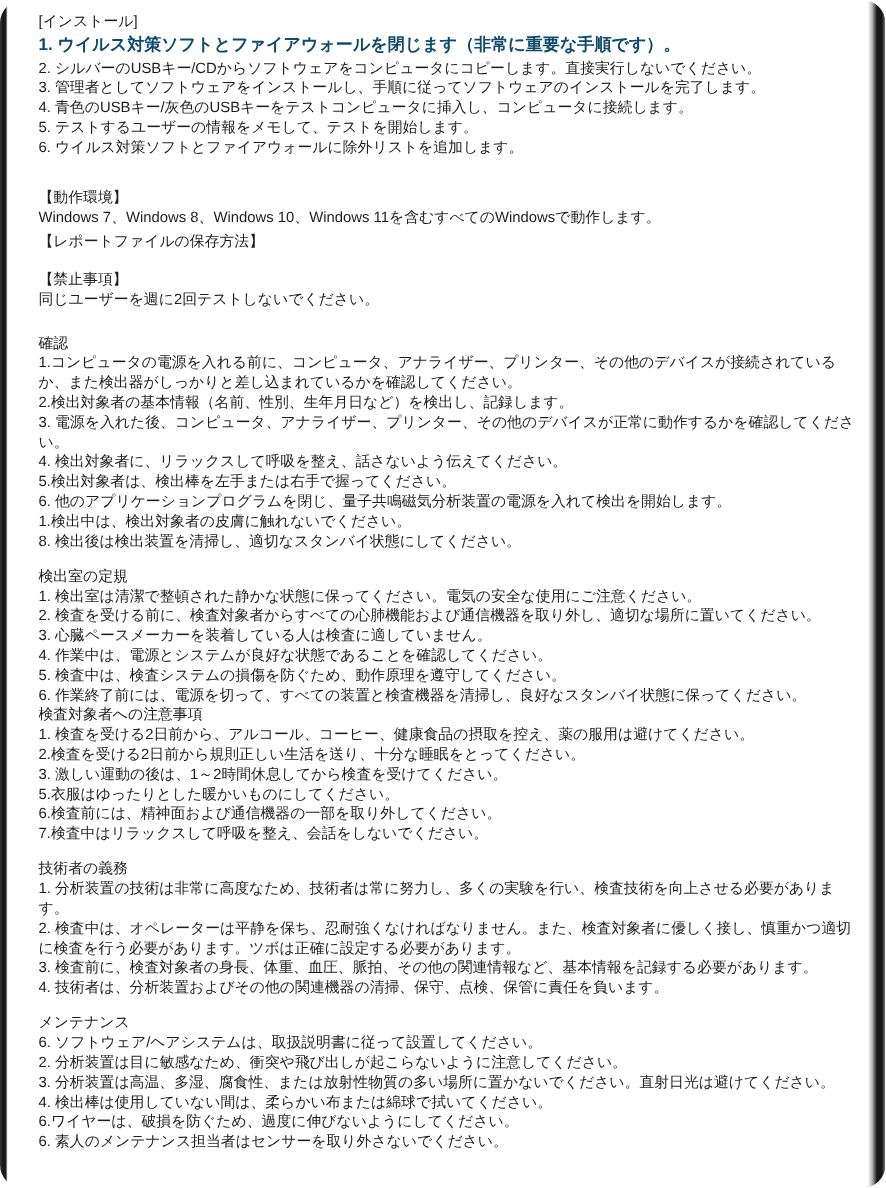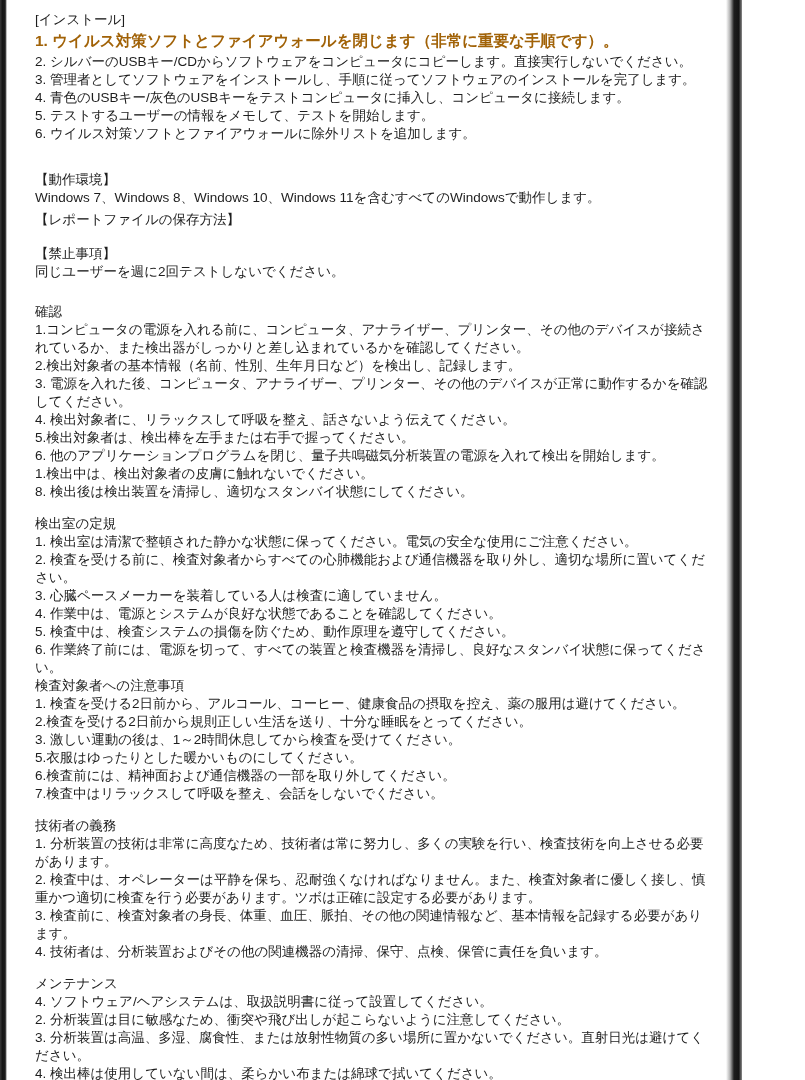--- a/index.html
+++ b/index.html
@@ -2,26 +2,27 @@
 <html lang="ja"><head>
 <meta charset="utf-8">
 <style>
   html, body {
     margin: 0;
     padding: 0;
     background: #ffffff;
   }
   .page {
     position: relative;
-    width: 742px;
+    width: 805px;
     height: 1080px;
     background: #ffffff;
     overflow: hidden;
     font-family: "Liberation Sans", "DejaVu Sans", sans-serif;
     color: #1d1d1d;
+    border-radius: 21px;
   }
   
   .edge-left {
     position: absolute;
     left: 0; top: 0; bottom: 0;
     width: 7px;
     background: linear-gradient(to right, #3a3a3a 0%, #161616 35%, #1c1c1c 75%, #ffffff 100%);
   }
   .edge-right {
     position: absolute;
@@ -43,21 +44,21 @@
   }
   .line {
     font-size: 13.5px;
     line-height: 18px;
     white-space: pre-wrap;
   }
   .lead-bold {
     font-weight: bold;
     font-size: 15.5px;
     line-height: 24px;
-    color: #a16207;
+    color: #0c4a6e;
   }
 </style>
 </head>
 <body>
 
 <div class="page">
   <div class="edge-left"></div>
   <div class="edge-right"></div>
   <div class="content">
       <div class="section">
@@ -111,21 +112,21 @@
       </div>
       <div class="section" style="margin-top: 14px;">
         <div class="heading">技術者の義務</div>
         <div class="line">1. 分析装置の技術は非常に高度なため、技術者は常に努力し、多くの実験を行い、検査技術を向上させる必要があります。</div>
         <div class="line">2. 検査中は、オペレーターは平静を保ち、忍耐強くなければなりません。また、検査対象者に優しく接し、慎重かつ適切に検査を行う必要があります。ツボは正確に設定する必要があります。</div>
         <div class="line">3. 検査前に、検査対象者の身長、体重、血圧、脈拍、その他の関連情報など、基本情報を記録する必要があります。</div>
         <div class="line">4. 技術者は、分析装置およびその他の関連機器の清掃、保守、点検、保管に責任を負います。</div>
       </div>
       <div class="section" style="margin-top: 14px;">
         <div class="heading">メンテナンス</div>
-        <div class="line">4. ソフトウェア/ヘアシステムは、取扱説明書に従って設置してください。</div>
+        <div class="line">6. ソフトウェア/ヘアシステムは、取扱説明書に従って設置してください。</div>
         <div class="line">2. 分析装置は目に敏感なため、衝突や飛び出しが起こらないように注意してください。</div>
         <div class="line">3. 分析装置は高温、多湿、腐食性、または放射性物質の多い場所に置かないでください。直射日光は避けてください。</div>
         <div class="line">4. 検出棒は使用していない間は、柔らかい布または綿球で拭いてください。</div>
         <div class="line">6.ワイヤーは、破損を防ぐため、過度に伸びないようにしてください。</div>
         <div class="line">6. 素人のメンテナンス担当者はセンサーを取り外さないでください。</div>
       </div>
     </div>
 </div>
 
 </body></html>

